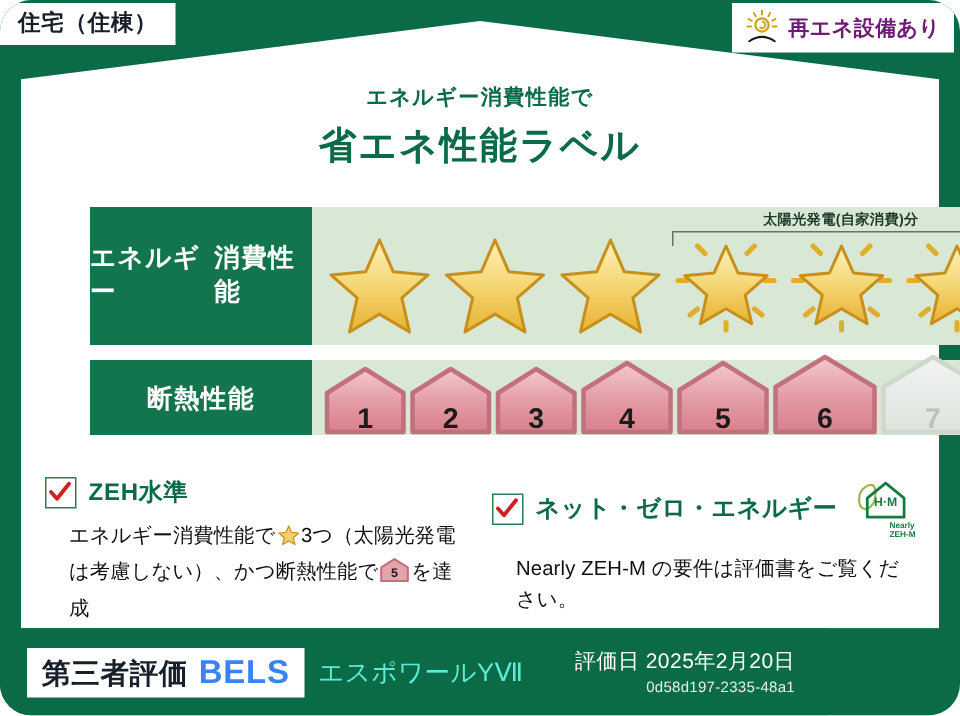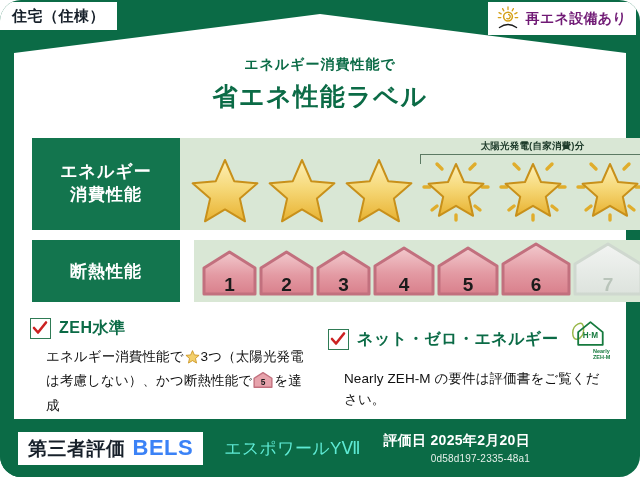--- a/index.html
+++ b/index.html
@@ -45,26 +45,27 @@
     position:absolute;left:0;right:0;top:56px;text-align:center;
   }
   .title-sub{font-size:14px;font-weight:bold;color:#0b6b46;letter-spacing:1px;}
   .title-main{font-size:25px;font-weight:bold;color:#0b6b46;letter-spacing:1.5px;margin-top:6px;}
   
   .row{
     position:absolute;left:32px;width:578px;
     display:flex;align-items:stretch;
   }
   .row-energy{top:138px;height:92px;}
-  .row-insul{top:240px;height:62px;gap:14px;}
+  .row-insul{top:240px;height:50px;}
   .row-label{
     background:#13754e;color:#ffffff;
-    display:flex;flex-direction:column;align-items:center;justify-content:center;
+    display:flex;flex-direction:row;align-items:center;justify-content:center;
     font-weight:bold;letter-spacing:1px;
     flex:0 0 148px;
+    margin-left:28px;
   }
   .row-energy .row-label{font-size:17px;line-height:1.35;}
   .row-insul .row-label{font-size:17px;}
   .row-body{
     flex:1 1 auto;background:#d9e7d5;position:relative;
     display:flex;align-items:center;
   }
   
   .solar-note{
     position:absolute;top:2px;left:235px;width:235px;text-align:center;
@@ -100,31 +101,31 @@
   .check-title{font-size:16px;font-weight:bold;color:#0b6b46;letter-spacing:.5px;}
   .check-body{
     margin-top:7px;font-size:13.5px;color:#111;line-height:1.58;letter-spacing:.1px;margin-left:16px;
   }
   .inline-ico{display:inline-block;vertical-align:-3px;margin:0 1px;}
   .zehm-logo{margin-left:4px;display:inline-flex;align-items:flex-end;gap:1px;flex-direction:column;}
   
   .footer{
     position:absolute;left:0;bottom:0;width:552px;height:58px;
     background:#0b6b46;
-    display:flex;align-items:center;gap:12px;
+    display:flex;align-items:center;
   }
   .bels-badge{
     margin-left:18px;background:#ffffff;padding:5px 10px 6px 10px;
     display:flex;align-items:baseline;gap:7px;line-height:1;
   }
   .bels-jp{font-size:19px;font-weight:bold;color:#17202a;letter-spacing:.5px;}
   .bels-en{font-size:22px;font-weight:bold;color:#3b82f6;letter-spacing:.5px;}
   .bldg-name{margin-left:9px;color:#5eead4;font-size:17px;letter-spacing:.3px;}
   .footer-right{margin-left:auto;margin-right:22px;text-align:right;color:#fff;}
-  .eval-date{font-size:14px;font-weight:bold;letter-spacing:.3px;}
+  .eval-date{font-size:14px;font-weight:normal;letter-spacing:.3px;}
   .eval-id{font-size:10px;margin-top:3px;letter-spacing:.2px;color:#e6f0ea;}
 </style>
 </head>
 <body>
 
 <div id="label-root">
 
   <div class="white-sheet"></div>
 
   <div class="tag-type">住宅（住棟）</div>

